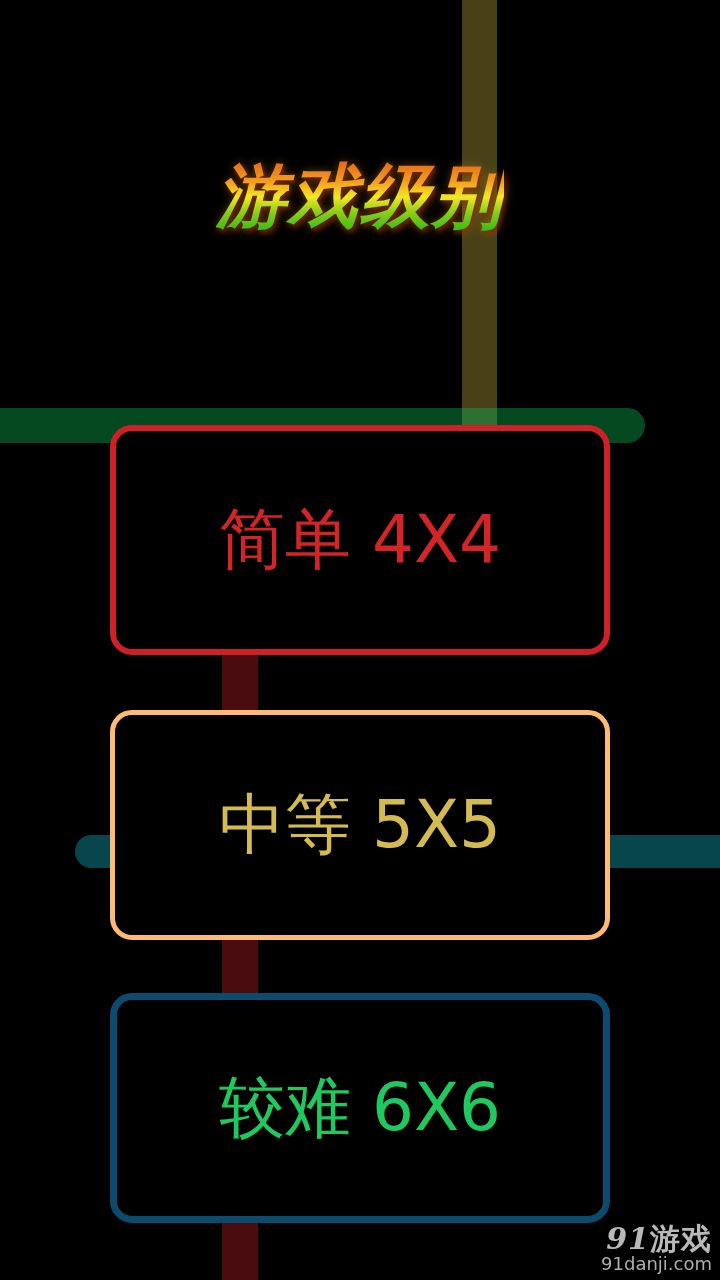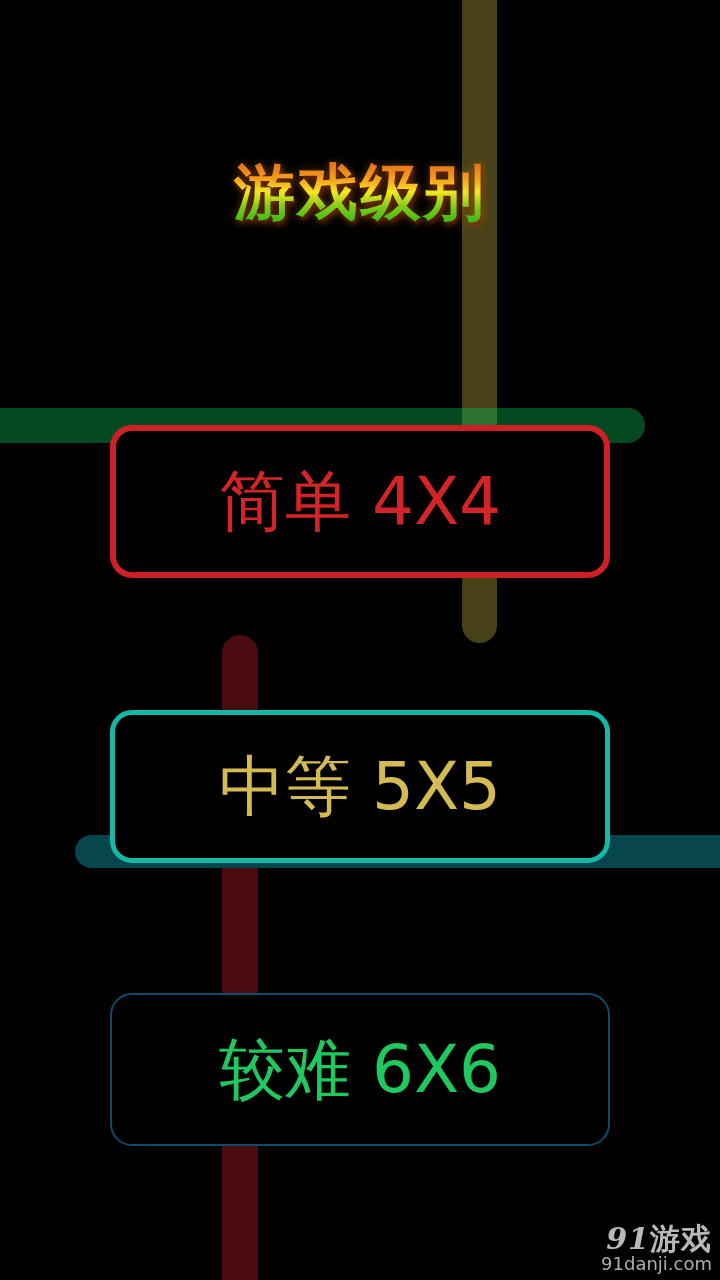--- a/index.html
+++ b/index.html
@@ -47,52 +47,53 @@
 
   
   .title-wrap {
     position: absolute;
     left: 0; top: 160px; width: 720px;
     text-align: center;
     z-index: 20;
   }
   .title-text {
     display: inline-block;
-    font-size: 61px;
+    font-size: 70px;
     line-height: 1.05;
     font-weight: bold;
+    font-style: italic;
     letter-spacing: 2px;
     background: linear-gradient(to bottom,
       #e0661a 0%, #f5a01e 30%, #f2e822 50%, #86cc1a 72%, #2db814 100%);
     -webkit-background-clip: text;
     background-clip: text;
     color: transparent;
     filter: drop-shadow(2px 3px 2px rgba(130, 30, 0, 0.65))
             drop-shadow(0 0 4px rgba(255, 160, 0, 0.35));
   }
 
   
   .level-btn {
     position: absolute;
     left: 110px;
     width: 500px;
-    height: 153px;
+    height: 230px;
     box-sizing: border-box;
     background: #000000;
     border-radius: 22px;
     z-index: 10;
     display: flex;
     align-items: center;
     justify-content: center;
     font-size: 66px;
     cursor: pointer;
   }
   .btn-easy   { top: 425px;  border: 6px solid #cd2127; color: #d32428; }
-  .btn-medium { top: 710px;  border: 5px solid #14b8a6; color: #d3ba51; }
-  .btn-hard   { top: 993px;  border: 2px solid #0c4a6e; color: #1fc95f; }
+  .btn-medium { top: 710px;  border: 5px solid #fdba74; color: #d3ba51; }
+  .btn-hard   { top: 993px;  border: 7px solid #0c4a6e; color: #1fc95f; }
 
   
   .watermark {
     position: absolute;
     right: 8px; bottom: 6px;
     text-align: right;
     z-index: 30;
     color: #c9c9c9;
     opacity: 0.92;
   }

